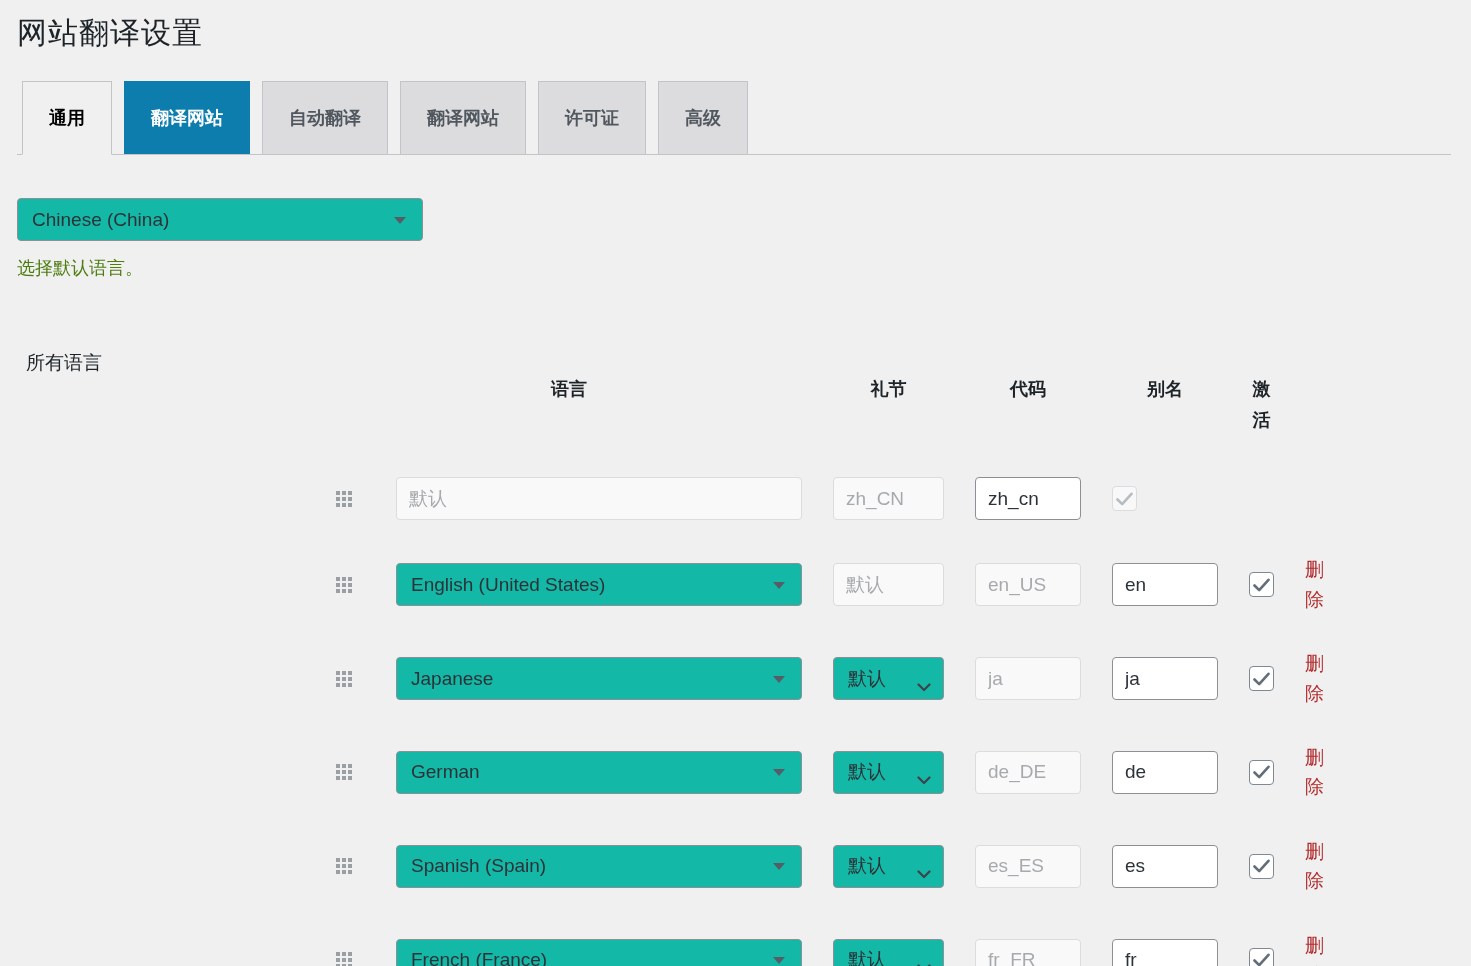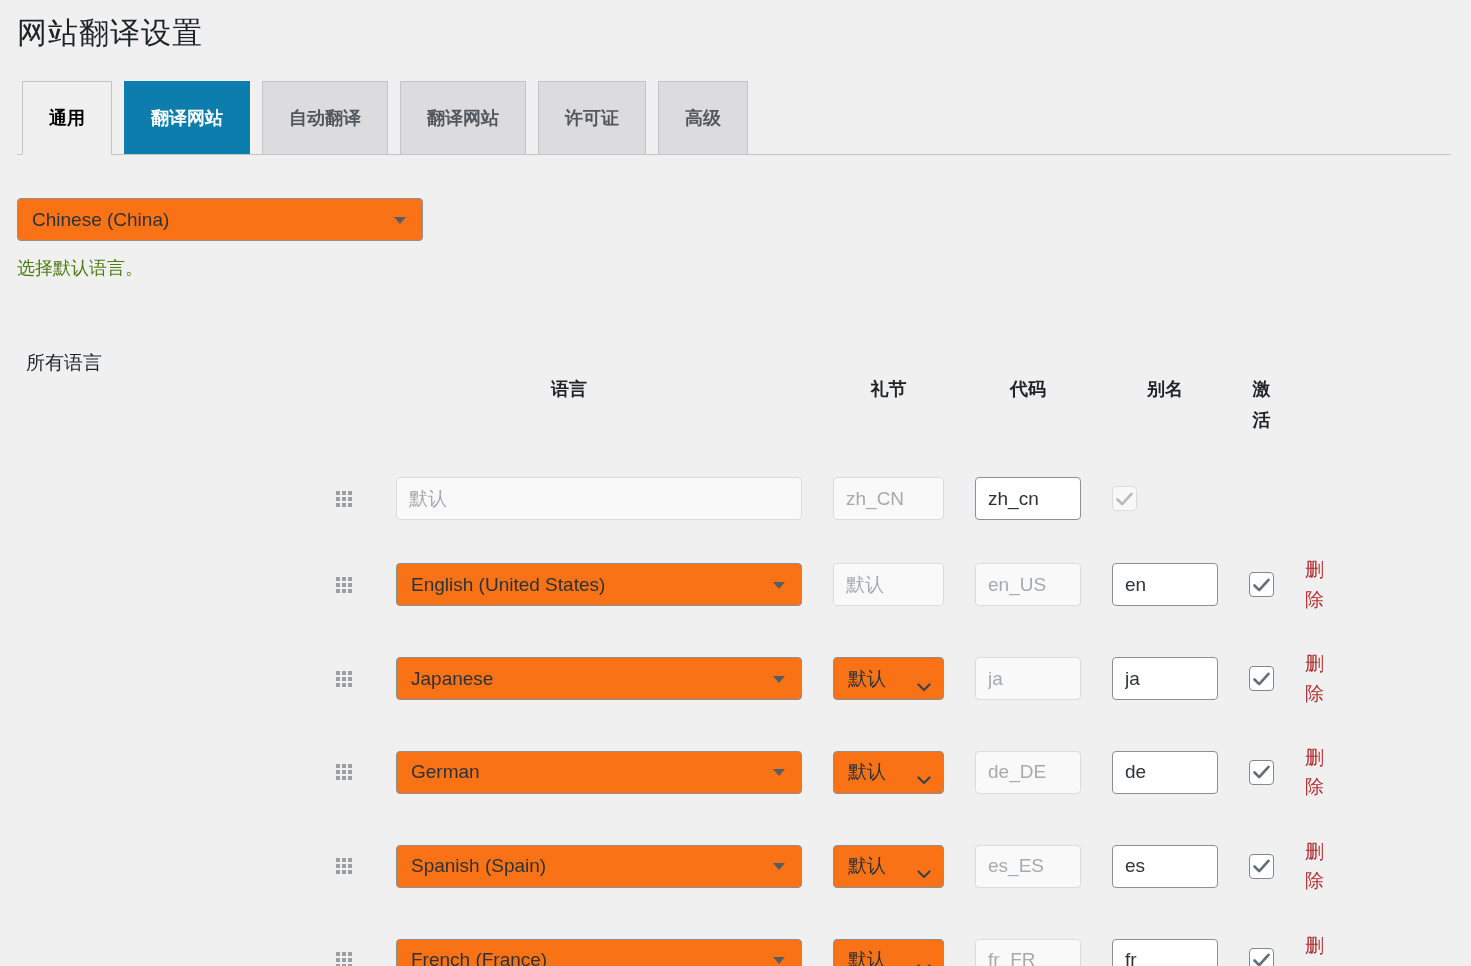--- a/index.html
+++ b/index.html
@@ -40,21 +40,21 @@
   
   .form-row {
     display:grid; grid-template-columns:372px 1fr;
     margin-top:43px; align-items:start;
   }
   .form-label { font-size:19px; font-weight:700; padding-top:10px; }
   .help-text { margin-top:15px; font-size:18px; color:#4d7c0f; }
 
   
   .fake-select {
-    position:relative; height:43px; background:#f97316;
+    position:relative; height:43px; background:#14b8a6;
     border:1px solid #8c8f94; border-radius:4px;
     display:flex; align-items:center;
     padding:0 40px 0 14px; font-size:19px; color:#2c3338;
     cursor:pointer;
   }
   .fake-select.grayed { background:#ededee; color:#3c434a; cursor:default; }
   .lang-select { width:406px; }
   .triangle-icon {
     position:absolute; right:16px; top:50%; margin-top:-3px;
     width:0; height:0;

